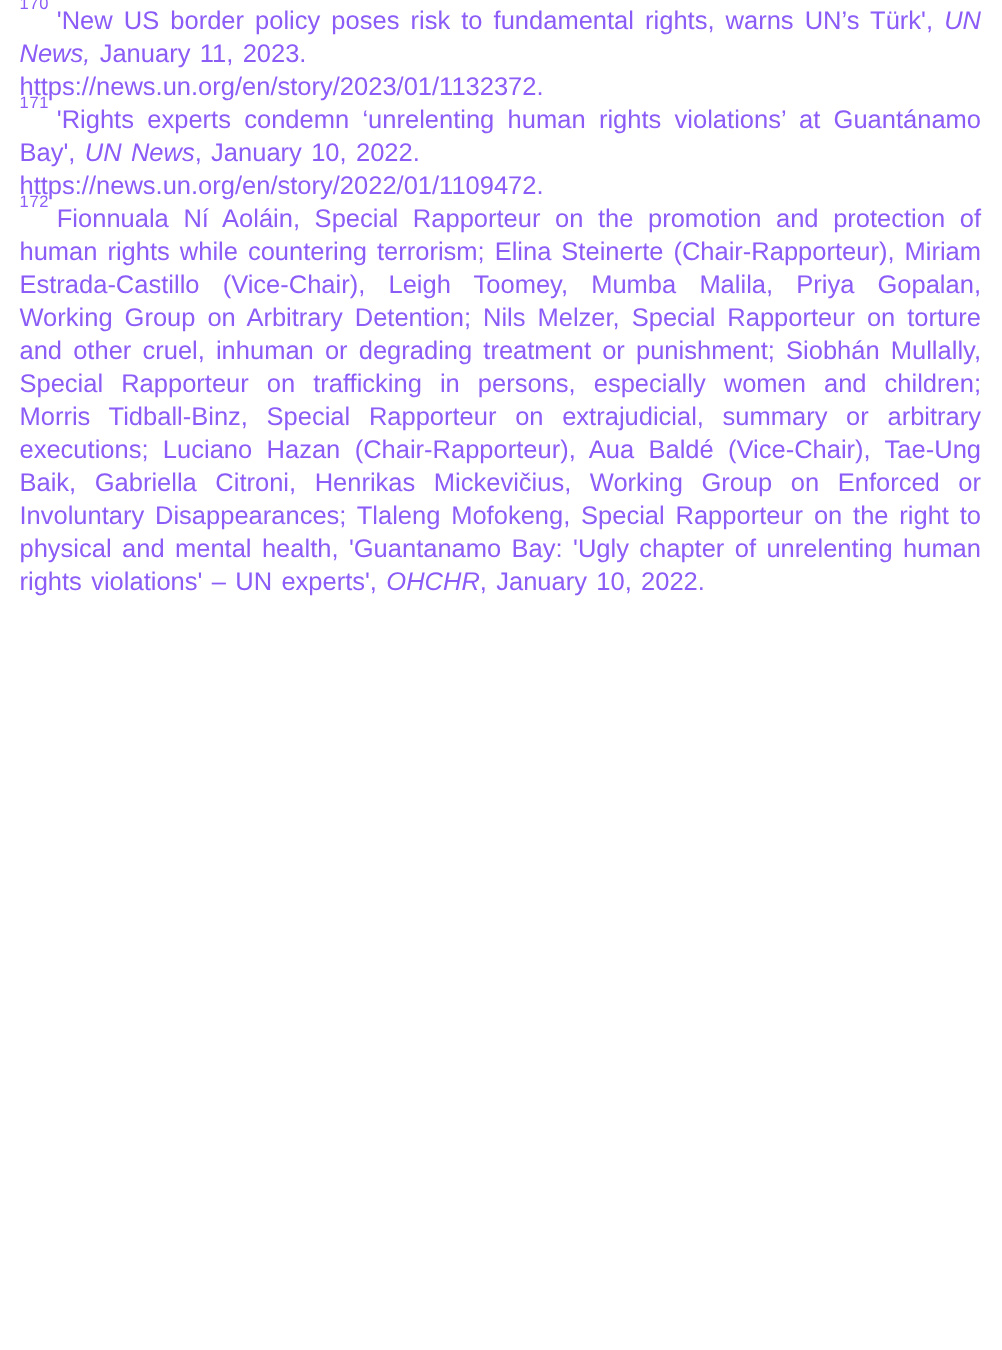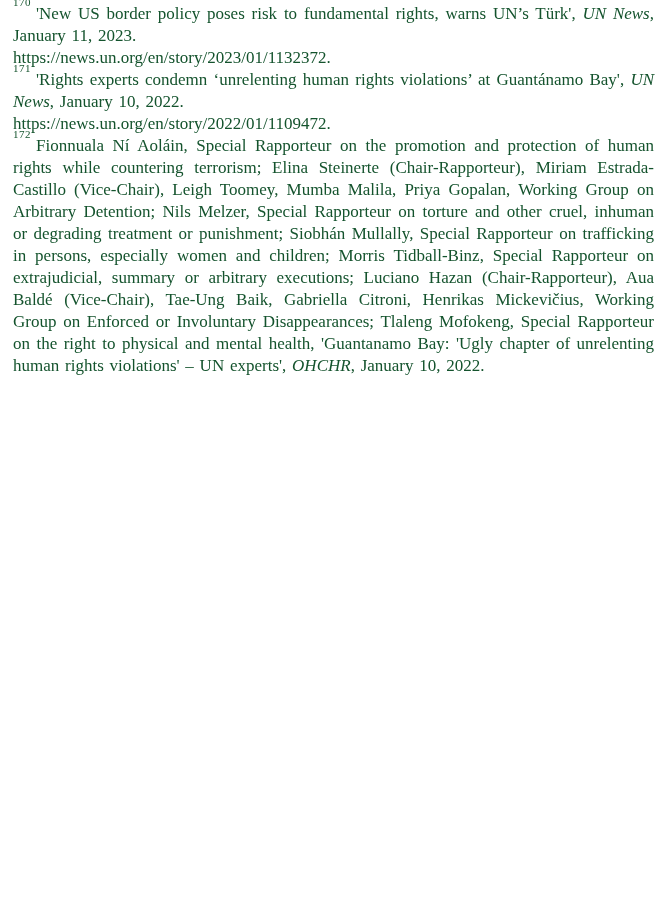--- a/index.html
+++ b/index.html
@@ -6,23 +6,23 @@
   html, body { background: #ffffff; }
   body {
     width: 668px;
     height: 900px;
     overflow: hidden;
   }
   .page {
     width: 668px;
     height: 900px;
     background: #ffffff;
-    color: #14532d;
+    color: #8b5cf6;
     padding: 3px 14px 0 13px;
-    font-family: Liberation Serif, serif;
+    font-family: Liberation Sans, sans-serif;
     font-size: 17px;
     line-height: 22px;
   }
   .fn-text {
     text-align: justify;
     word-spacing: 1.5px;
   }
   .fn-url {
     text-align: justify;
     word-break: break-all;

